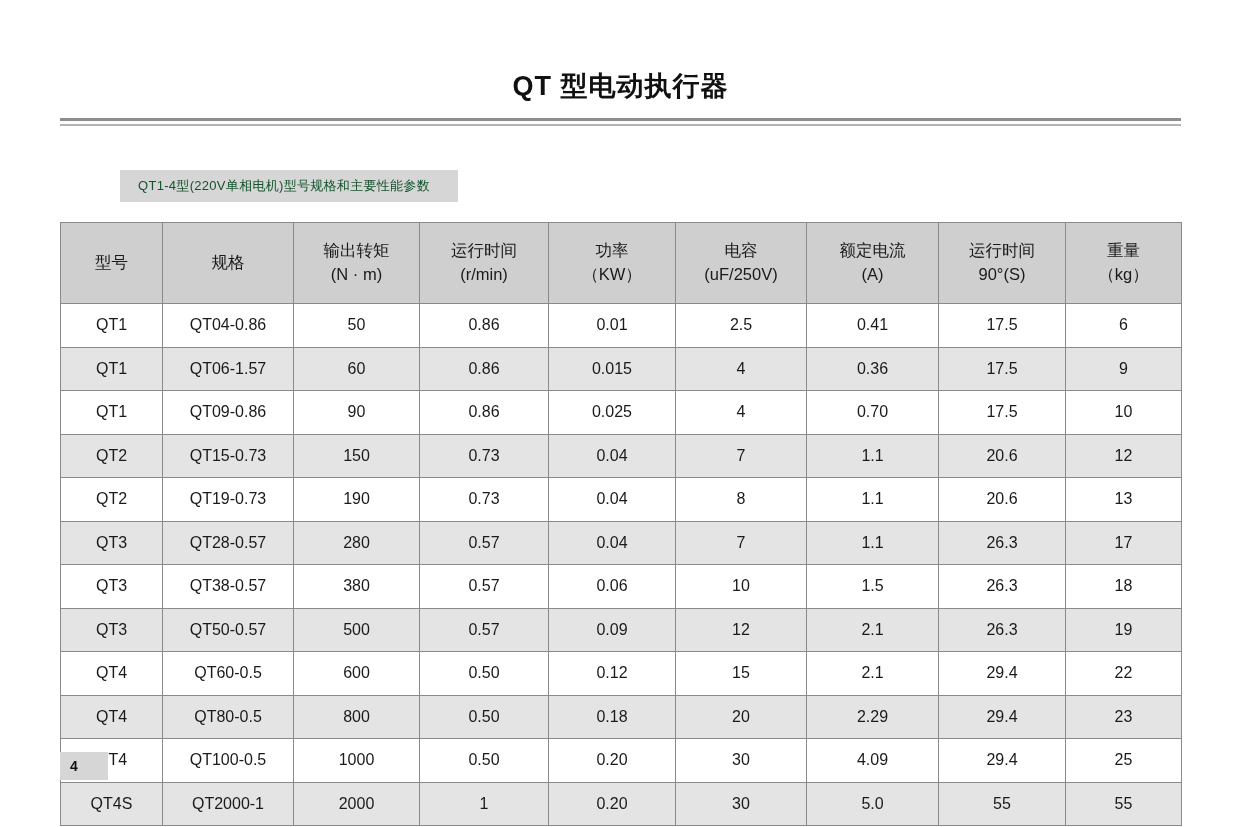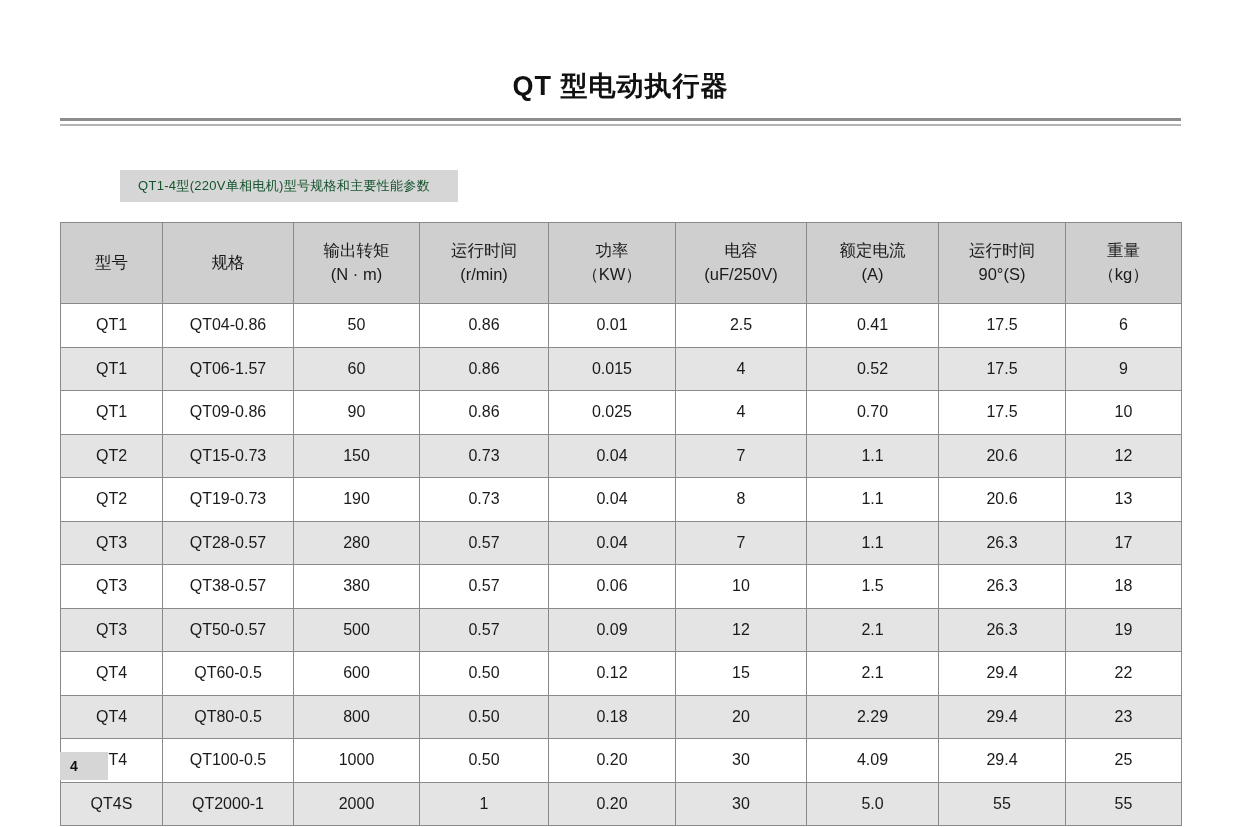--- a/index.html
+++ b/index.html
@@ -196,21 +196,21 @@
         <td>17.5</td>
         <td>6</td>
       </tr>
       <tr class="alt">
         <td>QT1</td>
         <td>QT06-1.57</td>
         <td>60</td>
         <td>0.86</td>
         <td>0.015</td>
         <td>4</td>
-        <td>0.52</td>
+        <td>0.36</td>
         <td>17.5</td>
         <td>9</td>
       </tr>
       <tr>
         <td>QT1</td>
         <td>QT09-0.86</td>
         <td>90</td>
         <td>0.86</td>
         <td>0.025</td>
         <td>4</td>

